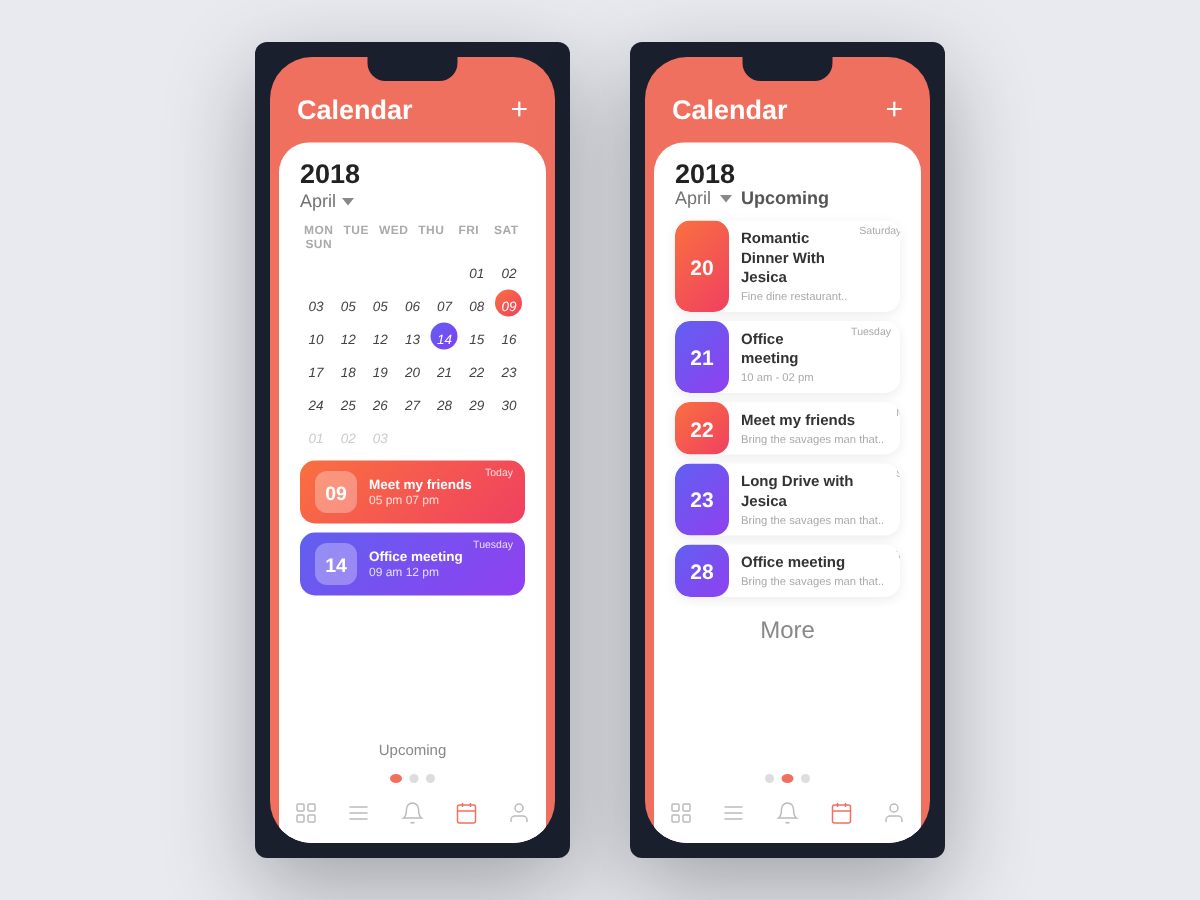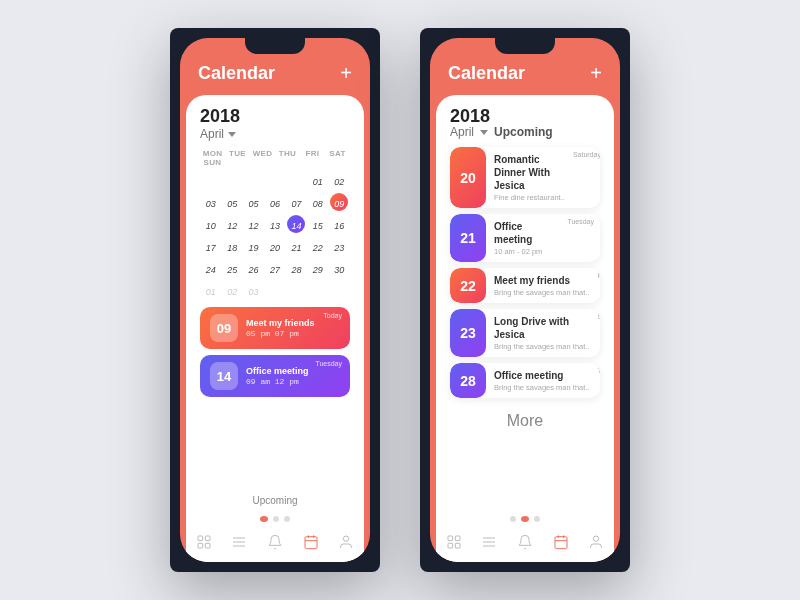--- a/index.html
+++ b/index.html
@@ -220,21 +220,20 @@
     .event-title {
       font-size: 9px;
       font-weight: 700;
       color: white;
       line-height: 1.2;
     }
     .event-time {
       font-size: 8px;
       color: rgba(255,255,255,0.8);
       margin-top: 1px;
-      font-family: Liberation Mono, monospace;
     }
     .event-tag {
       font-size: 7px;
       color: rgba(255,255,255,0.8);
       position: absolute;
       top: 5px;
       right: 8px;
     }
 
     

